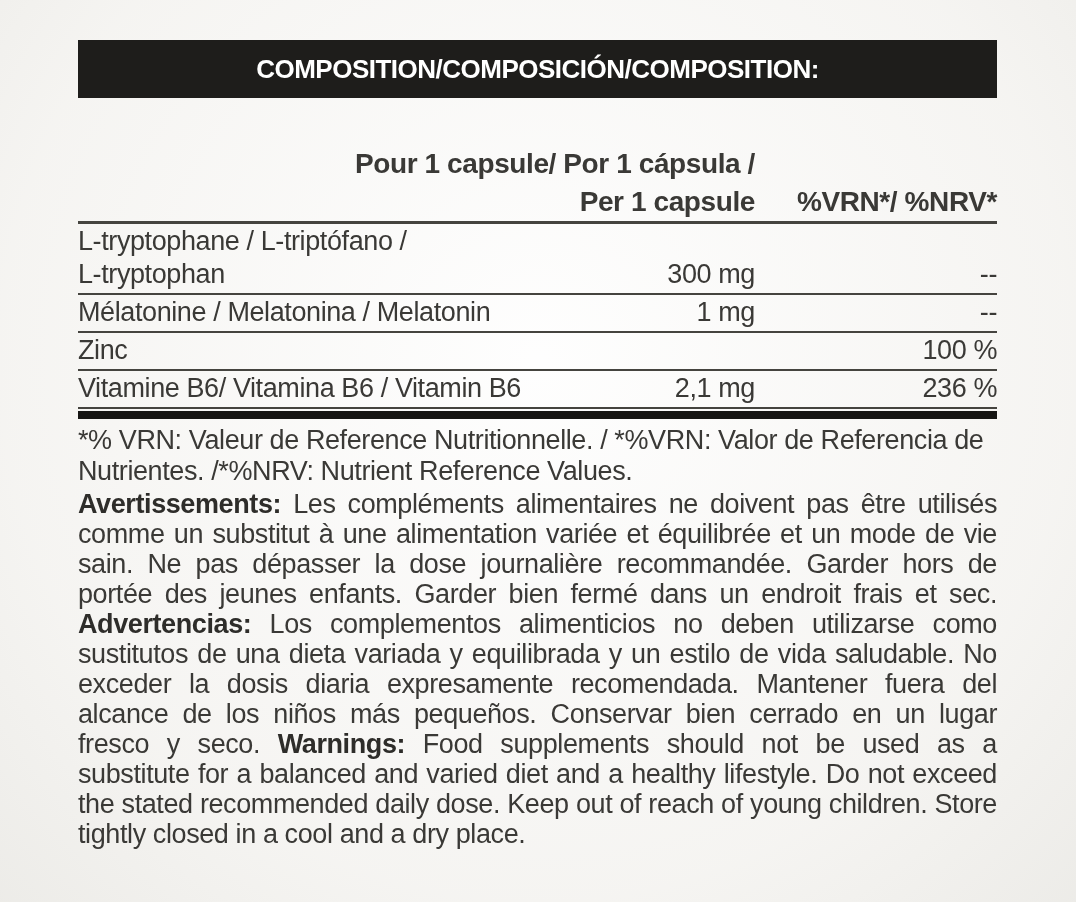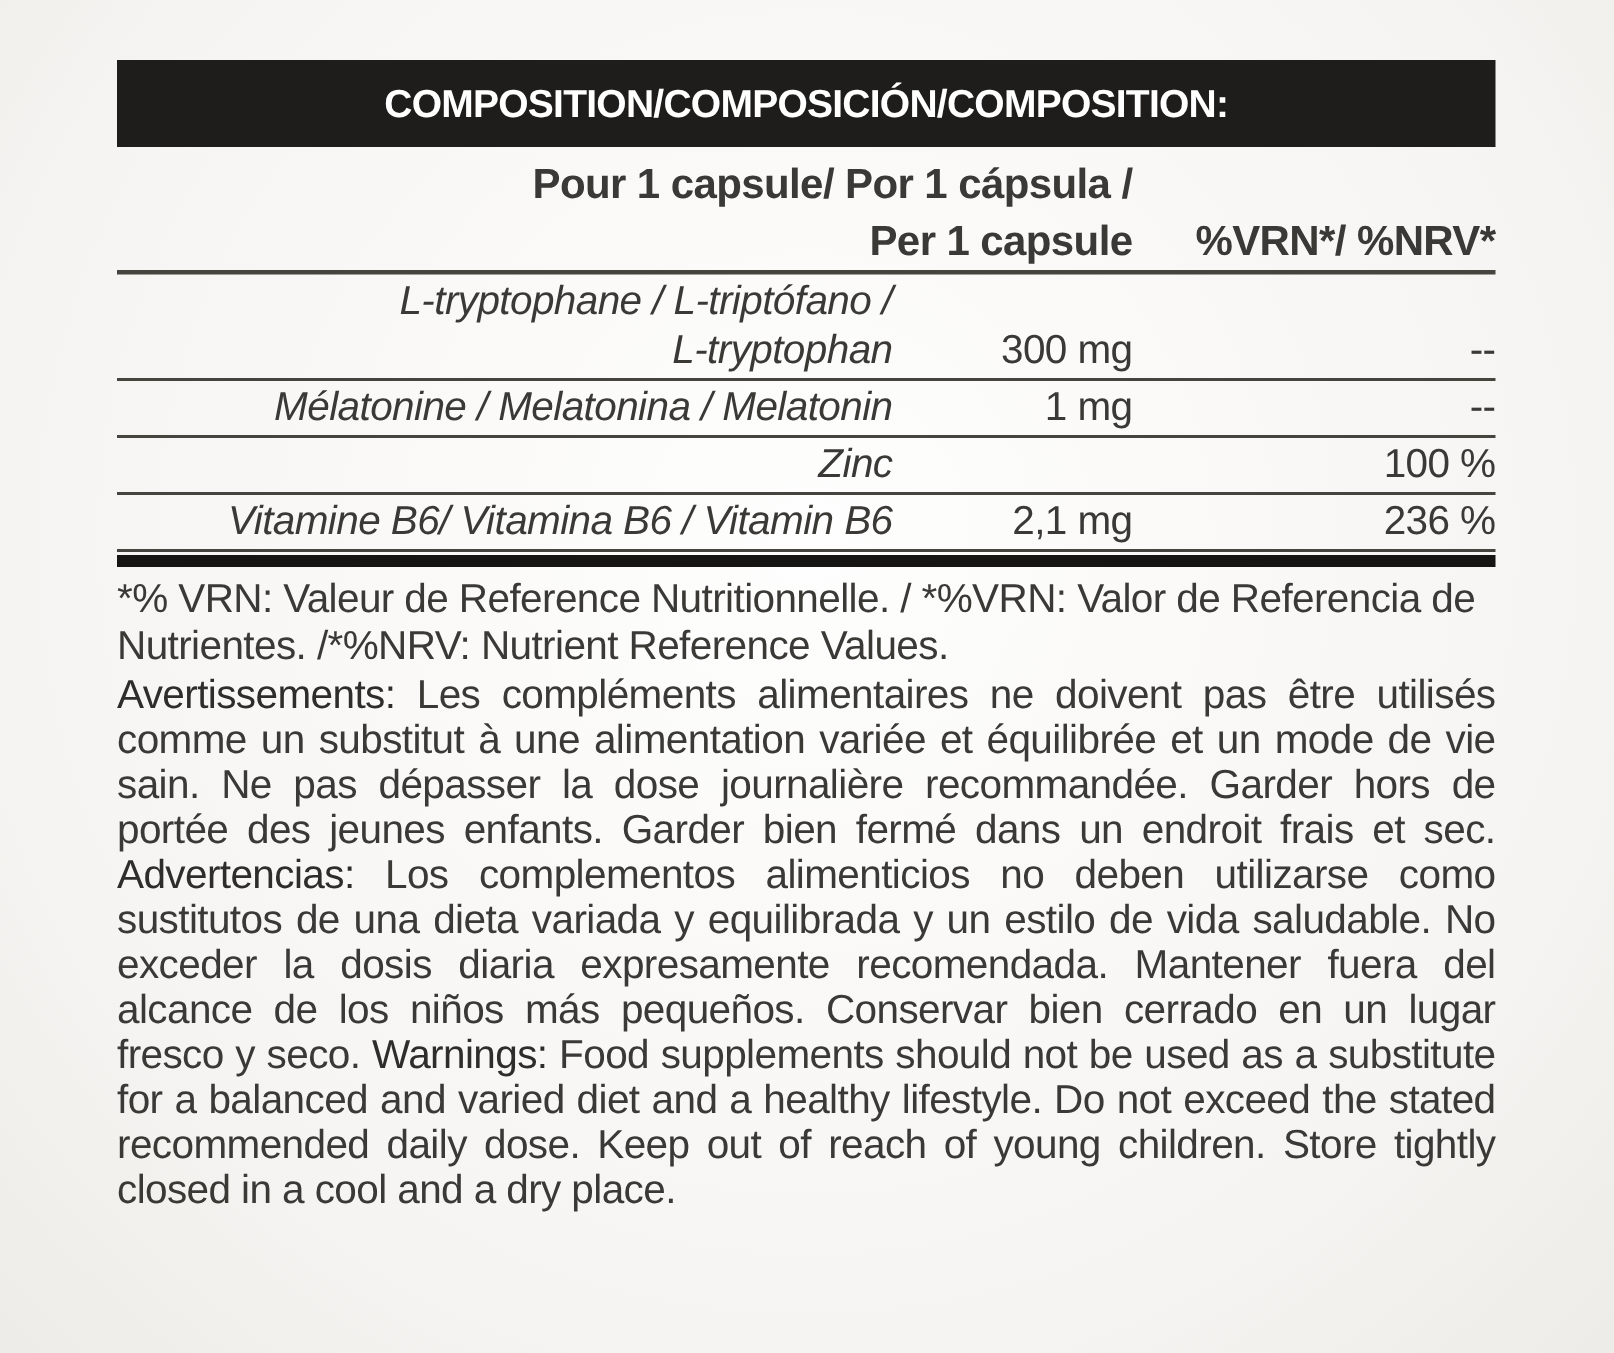--- a/index.html
+++ b/index.html
@@ -36,33 +36,33 @@
   .thead{
     display:flex;
     align-items:flex-end;
     padding-top:6px;
     border-bottom:3px solid #45443f;
     font-weight:700;
     font-size:28px;
     letter-spacing:-0.4px;
     line-height:38px;
   }
-  .thead .col-a{flex:0 0 677px;text-align:right;}
+  .thead .col-a{flex:0 0 677px;text-align:right;margin-top:41px;}
   .thead .col-b{flex:1;text-align:right;}
   
   .trow{
     display:flex;
     align-items:flex-end;
     border-bottom:2px solid #45443f;
     font-size:27px;
     letter-spacing:-0.4px;
     line-height:33px;
     padding:1px 0 2px 0;
   }
-  .trow .name{flex:0 0 517px;text-align:right;font-style:italic;}
+  .trow .name{flex:0 0 517px;text-align:left;}
   .trow .amount{flex:0 0 160px;text-align:right;}
   .trow .pct{flex:1;text-align:right;}
   .thick-rule{
     height:8px;
     background:#161513;
     margin-top:2px;
   }
   
   .footnote{
     margin:6px 0 0 0;
@@ -71,21 +71,21 @@
     line-height:31px;
     text-align:left;
   }
   .warnings{
     margin:2px 0 0 0;
     font-size:27px;
     letter-spacing:-0.4px;
     line-height:30px;
     text-align:justify;
   }
-  .warnings b{font-weight:400;color:#2e2d2a;}
+  .warnings b{font-weight:700;color:#2e2d2a;}
 </style>
 </head>
 <body>
 
 <div class="sheet">
   <div class="content">
 
     <div class="title-bar">
       <span>COMPOSITION/COMPOSICIÓN/COMPOSITION:</span>
     </div>

